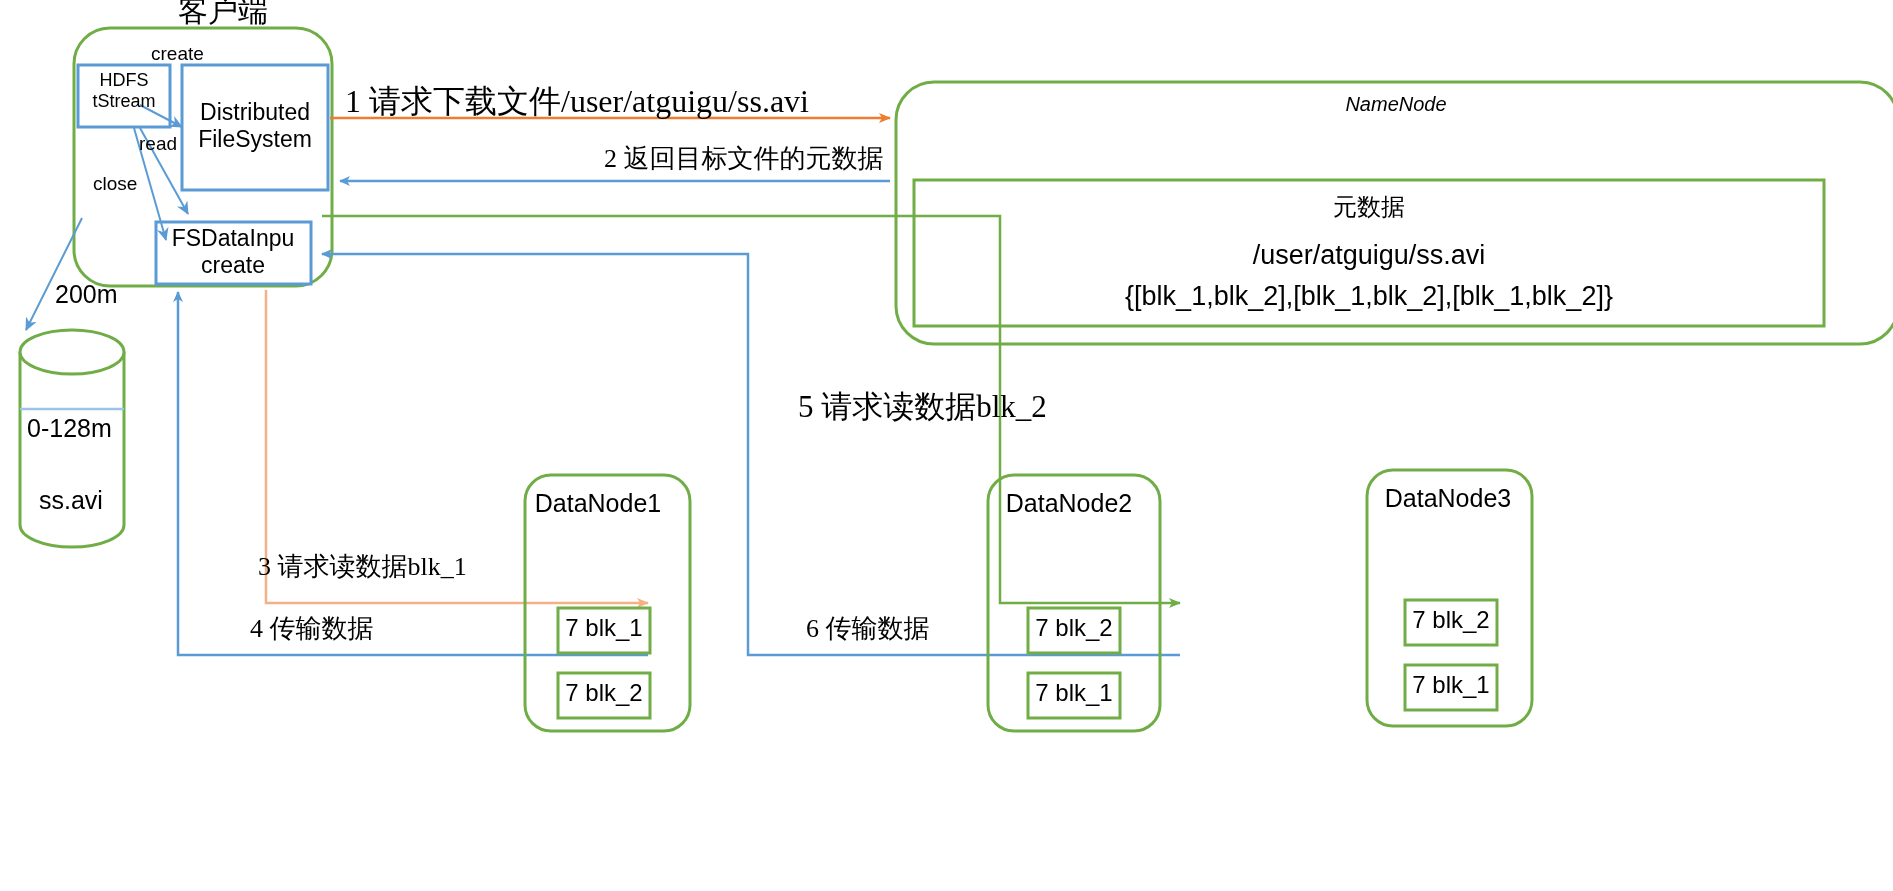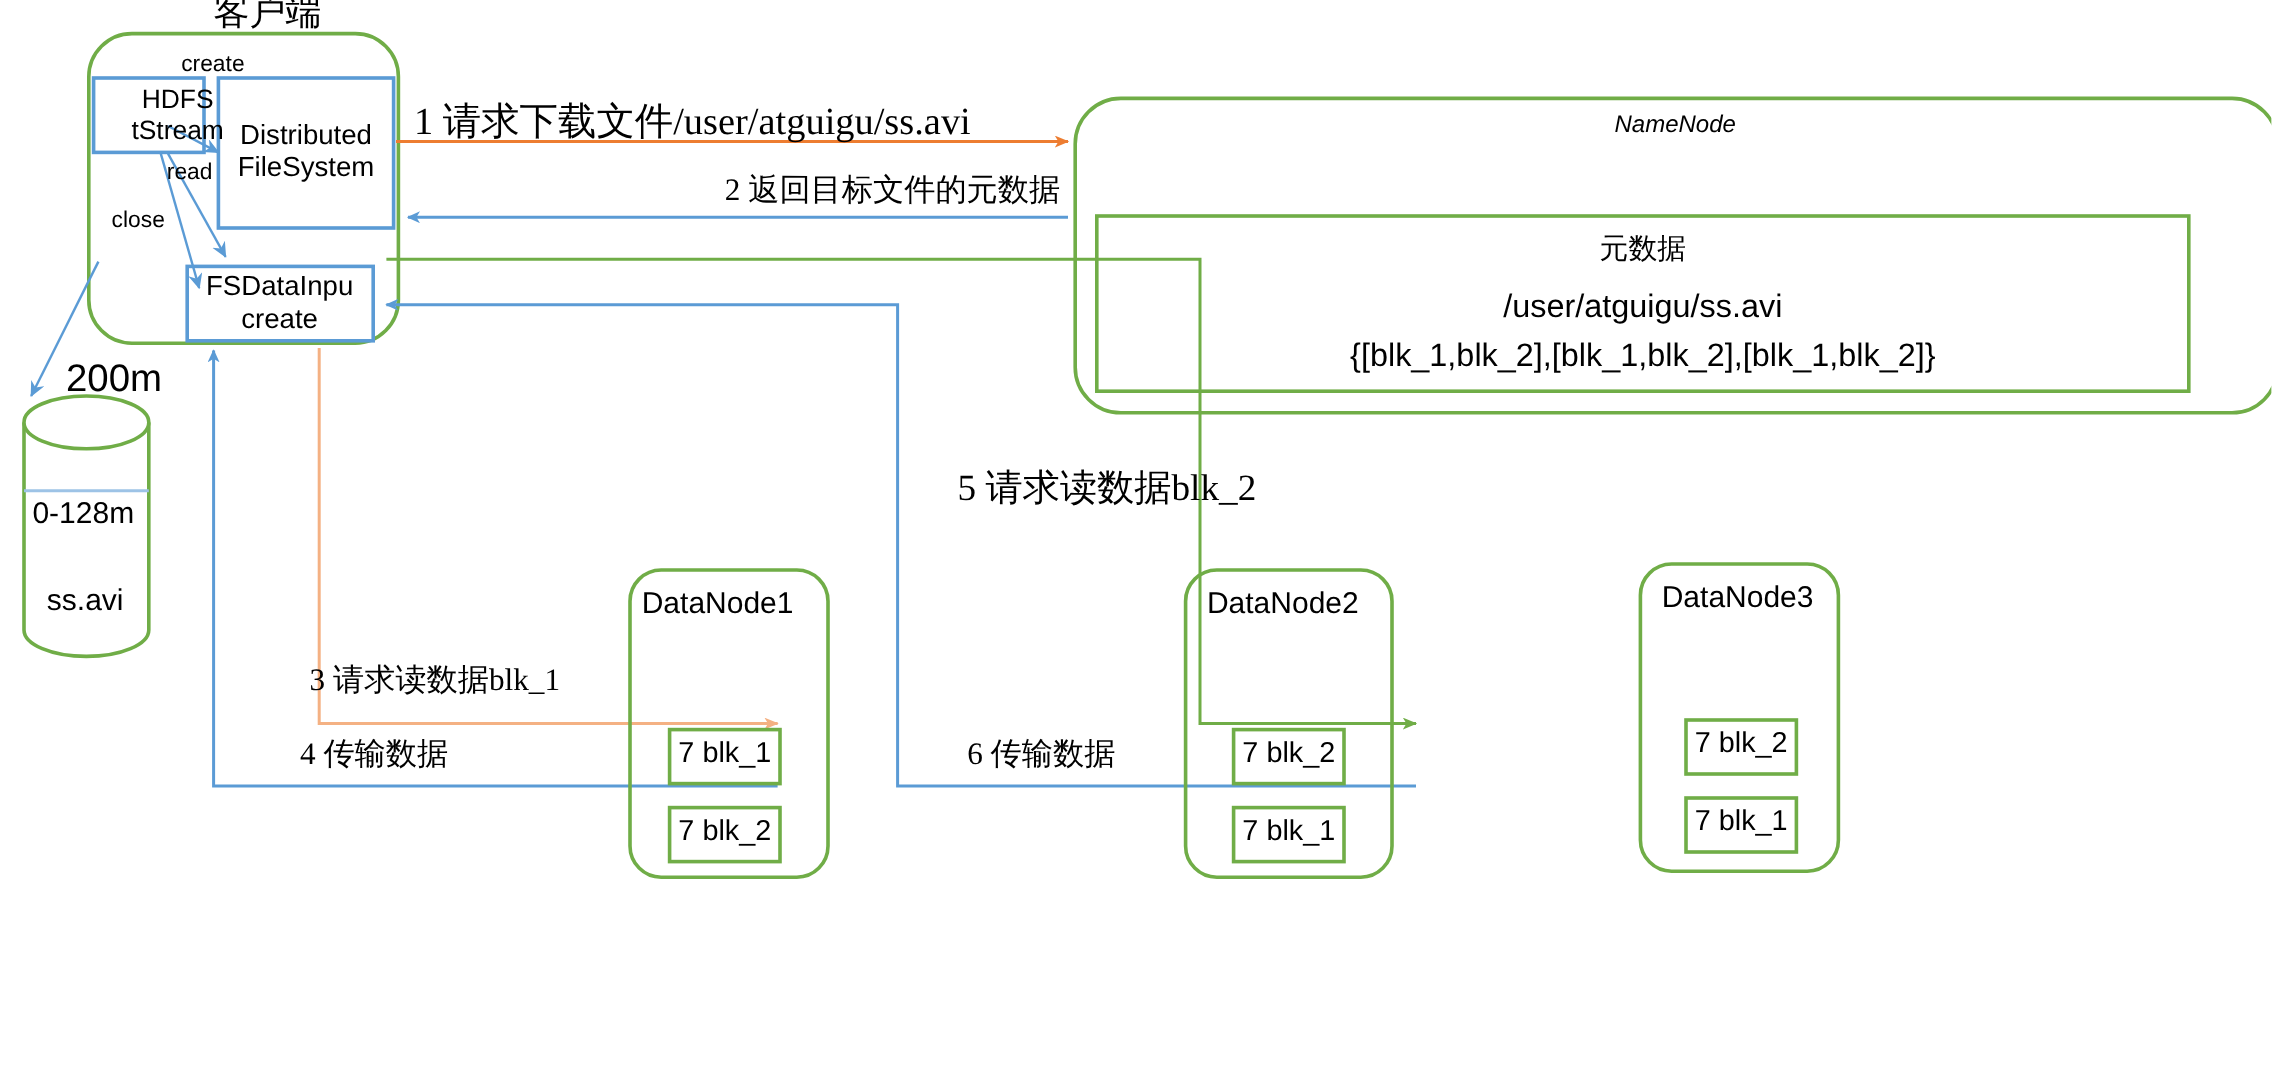--- a/index.html
+++ b/index.html
@@ -117,36 +117,36 @@
     <rect x="1405" y="600" width="92" height="45" fill="#ffffff" stroke="#70ad47" stroke-width="3"></rect>
     <rect x="1405" y="665" width="92" height="45" fill="#ffffff" stroke="#70ad47" stroke-width="3"></rect>
   </svg>
 
   <div class="lbl cn center" style="left:223px; top:-6px; font-size:30px;">客户端</div>
 
   <div class="lbl mix" style="left:151px; top:43px; font-size:19px;">create</div>
   <div class="lbl mix" style="left:139px; top:133px; font-size:19px;">read</div>
   <div class="lbl mix" style="left:93px; top:173px; font-size:19px;">close</div>
 
-  <div class="box-title mix" style="left:124px; top:70px; font-size:22px;margin-left:24px;">
+  <div class="box-title mix" style="left:124px; top:70px; font-size:18px;">
     <div>HDFS</div>
     <div>tStream</div>
   </div>
 
   <div class="box-title mix" style="left:255px; top:99px; font-size:23px;">
     <div>Distributed</div>
     <div>FileSystem</div>
   </div>
 
   <div class="box-title mix" style="left:233px; top:225px; font-size:23px;">
     <div>FSDataInpu</div>
     <div>create</div>
   </div>
 
-  <div class="lbl mix" style="left:55px; top:297px; font-size:32px;">200m</div>
+  <div class="lbl mix" style="left:55px; top:280px; font-size:25px;">200m</div>
   <div class="lbl mix" style="left:27px; top:414px; font-size:25px;">0-128m</div>
   <div class="lbl mix" style="left:39px; top:486px; font-size:25px;">ss.avi</div>
 
   <div class="box-title mix" style="left:1396px; top:93px; font-size:20px;font-style:italic;">NameNode</div>
   <div class="box-title cn" style="left:1369px; top:191px; font-size:24px;">元数据</div>
   <div class="box-title mix" style="left:1369px; top:240px; font-size:27px;">/user/atguigu/ss.avi</div>
   <div class="box-title mix" style="left:1369px; top:281px; font-size:27px;">{[blk_1,blk_2],[blk_1,blk_2],[blk_1,blk_2]}</div>
 
   <div class="lbl cn" style="left:345px; top:83px; font-size:32px;">1 请求下载文件/user/atguigu/ss.avi</div>
   <div class="lbl cn" style="left:604px; top:144px; font-size:26px;">2 返回目标文件的元数据</div>

